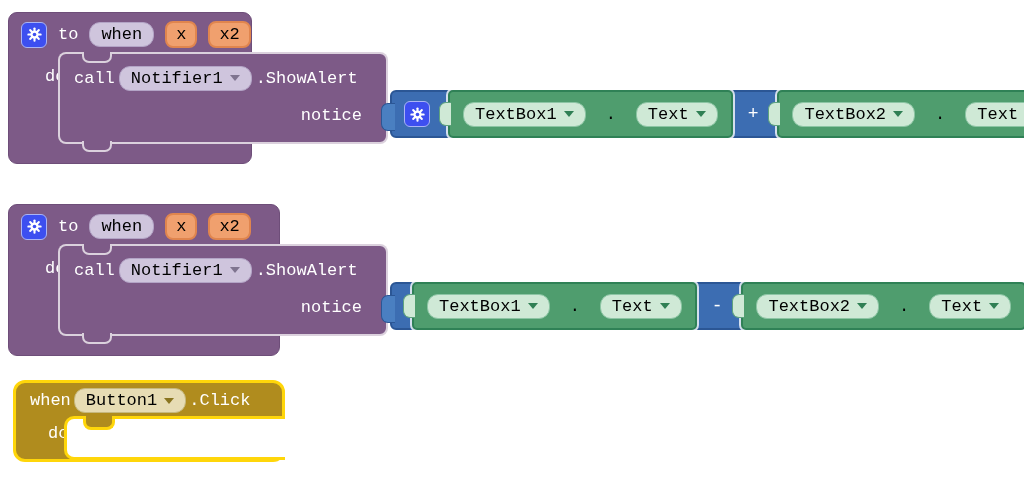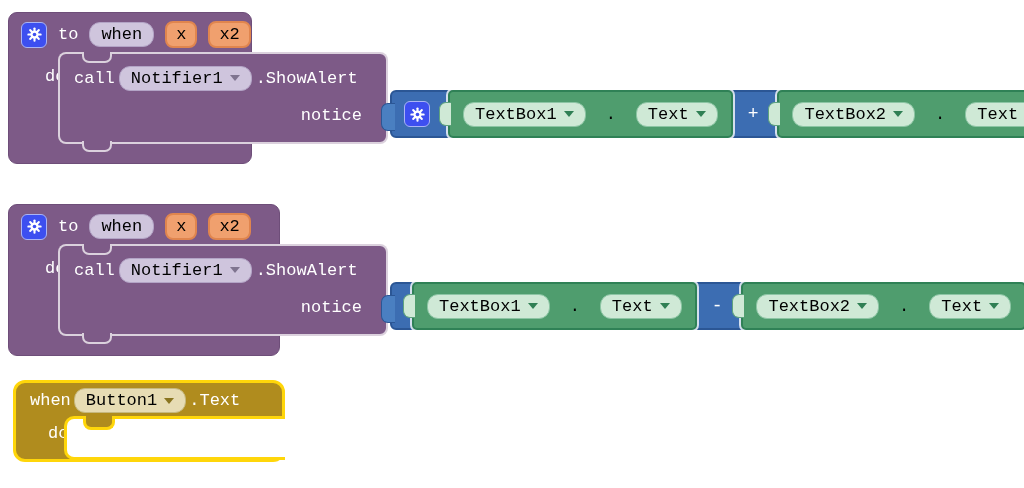--- a/index.html
+++ b/index.html
@@ -251,21 +251,21 @@
     </span>
   </div>
 
   <div class="abs event" style="left:13px; top:380px; width:272px; height:82px;">
     <div class="event-header">
       <span>when</span>
       <span class="pill pill-tan">
         <span>Button1</span>
         <span class="tri tri-tan"></span>
       </span>
-      <span>.Text</span>
+      <span>.Click</span>
     </div>
     <span class="do-label" style="left:16px; top:41px;">do</span>
     <div class="event-slot">
       <span class="event-notch"></span>
     </div>
   </div>
 
 </div>
 
 </body></html>

